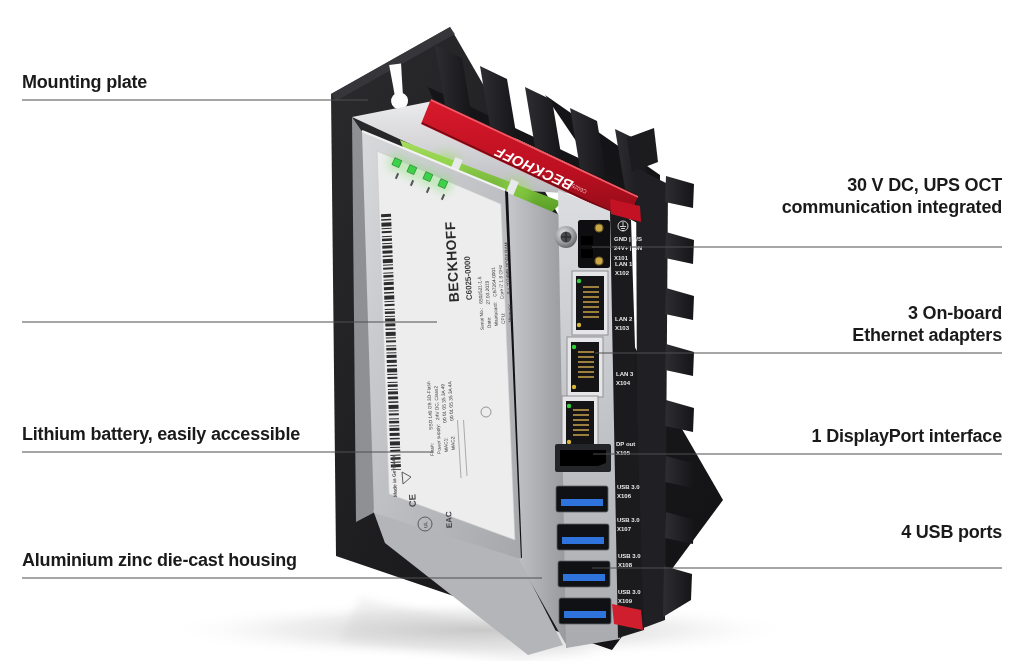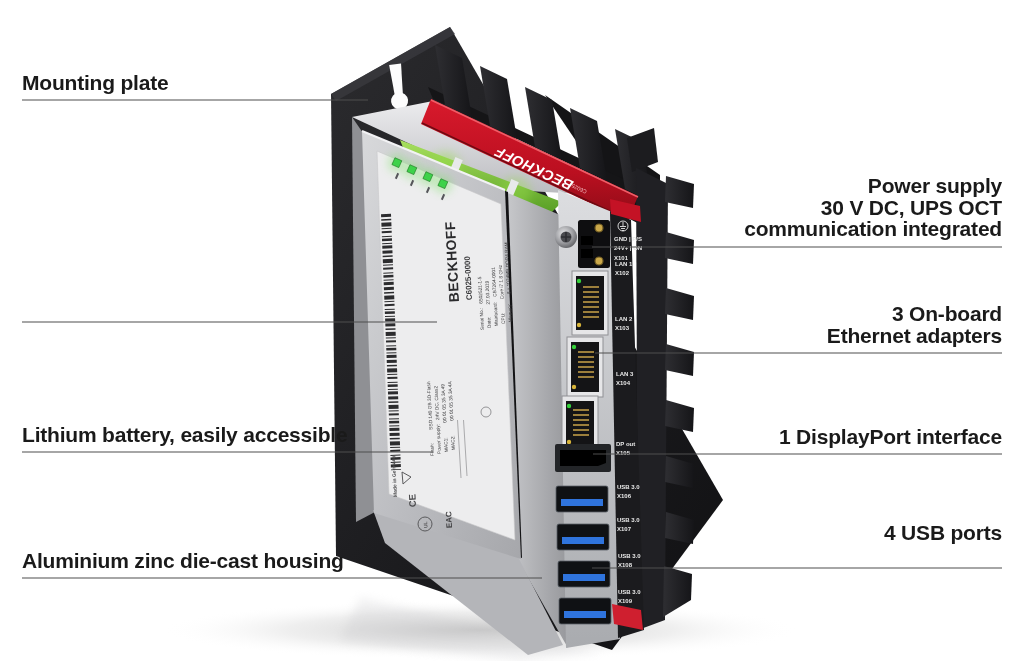--- a/index.html
+++ b/index.html
@@ -1,19 +1,19 @@
 <!DOCTYPE html>
 <html><head>
 <meta charset="utf-8">
 <style>
   html,body{margin:0;padding:0;background:#fff;}
   .stage{position:relative;width:1024px;height:661px;background:#fff;overflow:hidden;
          font-family:"Liberation Sans",sans-serif;}
   .stage svg{position:absolute;left:0;top:0;}
-  .callout{position:absolute;font-weight:bold;font-size:21px;line-height:21.5px;
+  .callout{position:absolute;font-weight:bold;font-size:18px;line-height:21.5px;
            color:#1a1a1a;letter-spacing:-0.2px;white-space:nowrap;}
   .callout.left{left:22px;text-align:left;}
   .callout.right{right:22px;text-align:right;}
   .svgtext{font-family:"Liberation Sans",sans-serif;}
 </style>
 </head>
 <body>
 
 <div class="stage">
 
@@ -274,21 +274,20 @@
     <line x1="593" y1="454" x2="1002" y2="454"></line>
     <line x1="592" y1="568" x2="1002" y2="568"></line>
   </g>
 </svg>
 
 <div class="callout left" style="top:72px">Mounting plate</div>
 <div class="callout left" style="top:550px">Aluminium zinc die-cast housing</div>
 <div class="callout left" style="top:424px">Lithium battery, easily accessible</div>
 
 <div class="callout right" style="top:175px">
-  <div>Power supply</div>
   <div>30 V DC, UPS OCT</div>
   <div>communication integrated</div>
 </div>
 <div class="callout right" style="top:303px">
   <div>3 On-board</div>
   <div>Ethernet adapters</div>
 </div>
 <div class="callout right" style="top:426px">
   <div>1 DisplayPort interface</div>
 </div>

